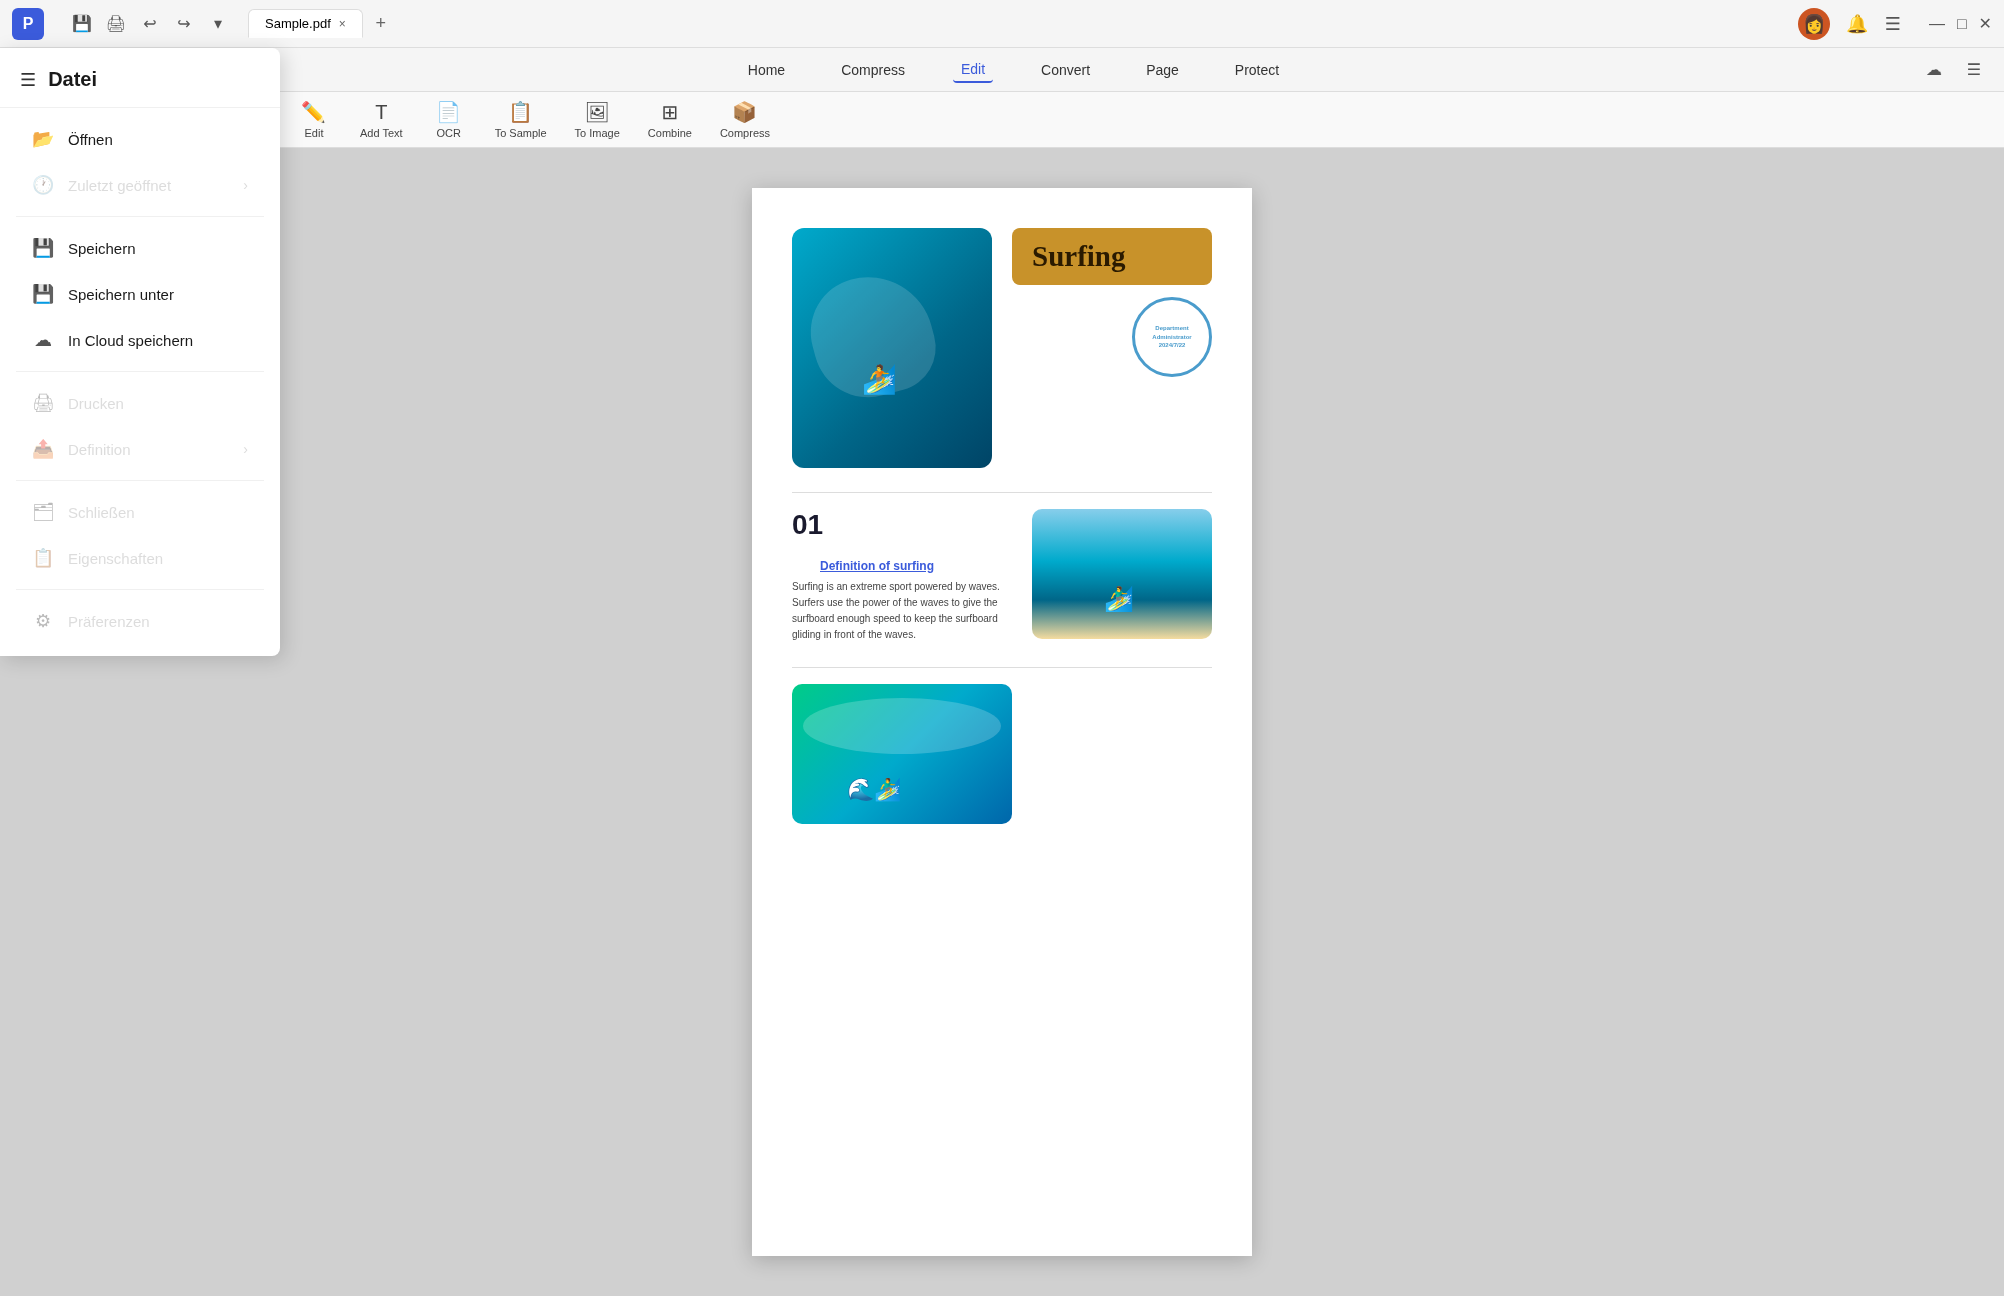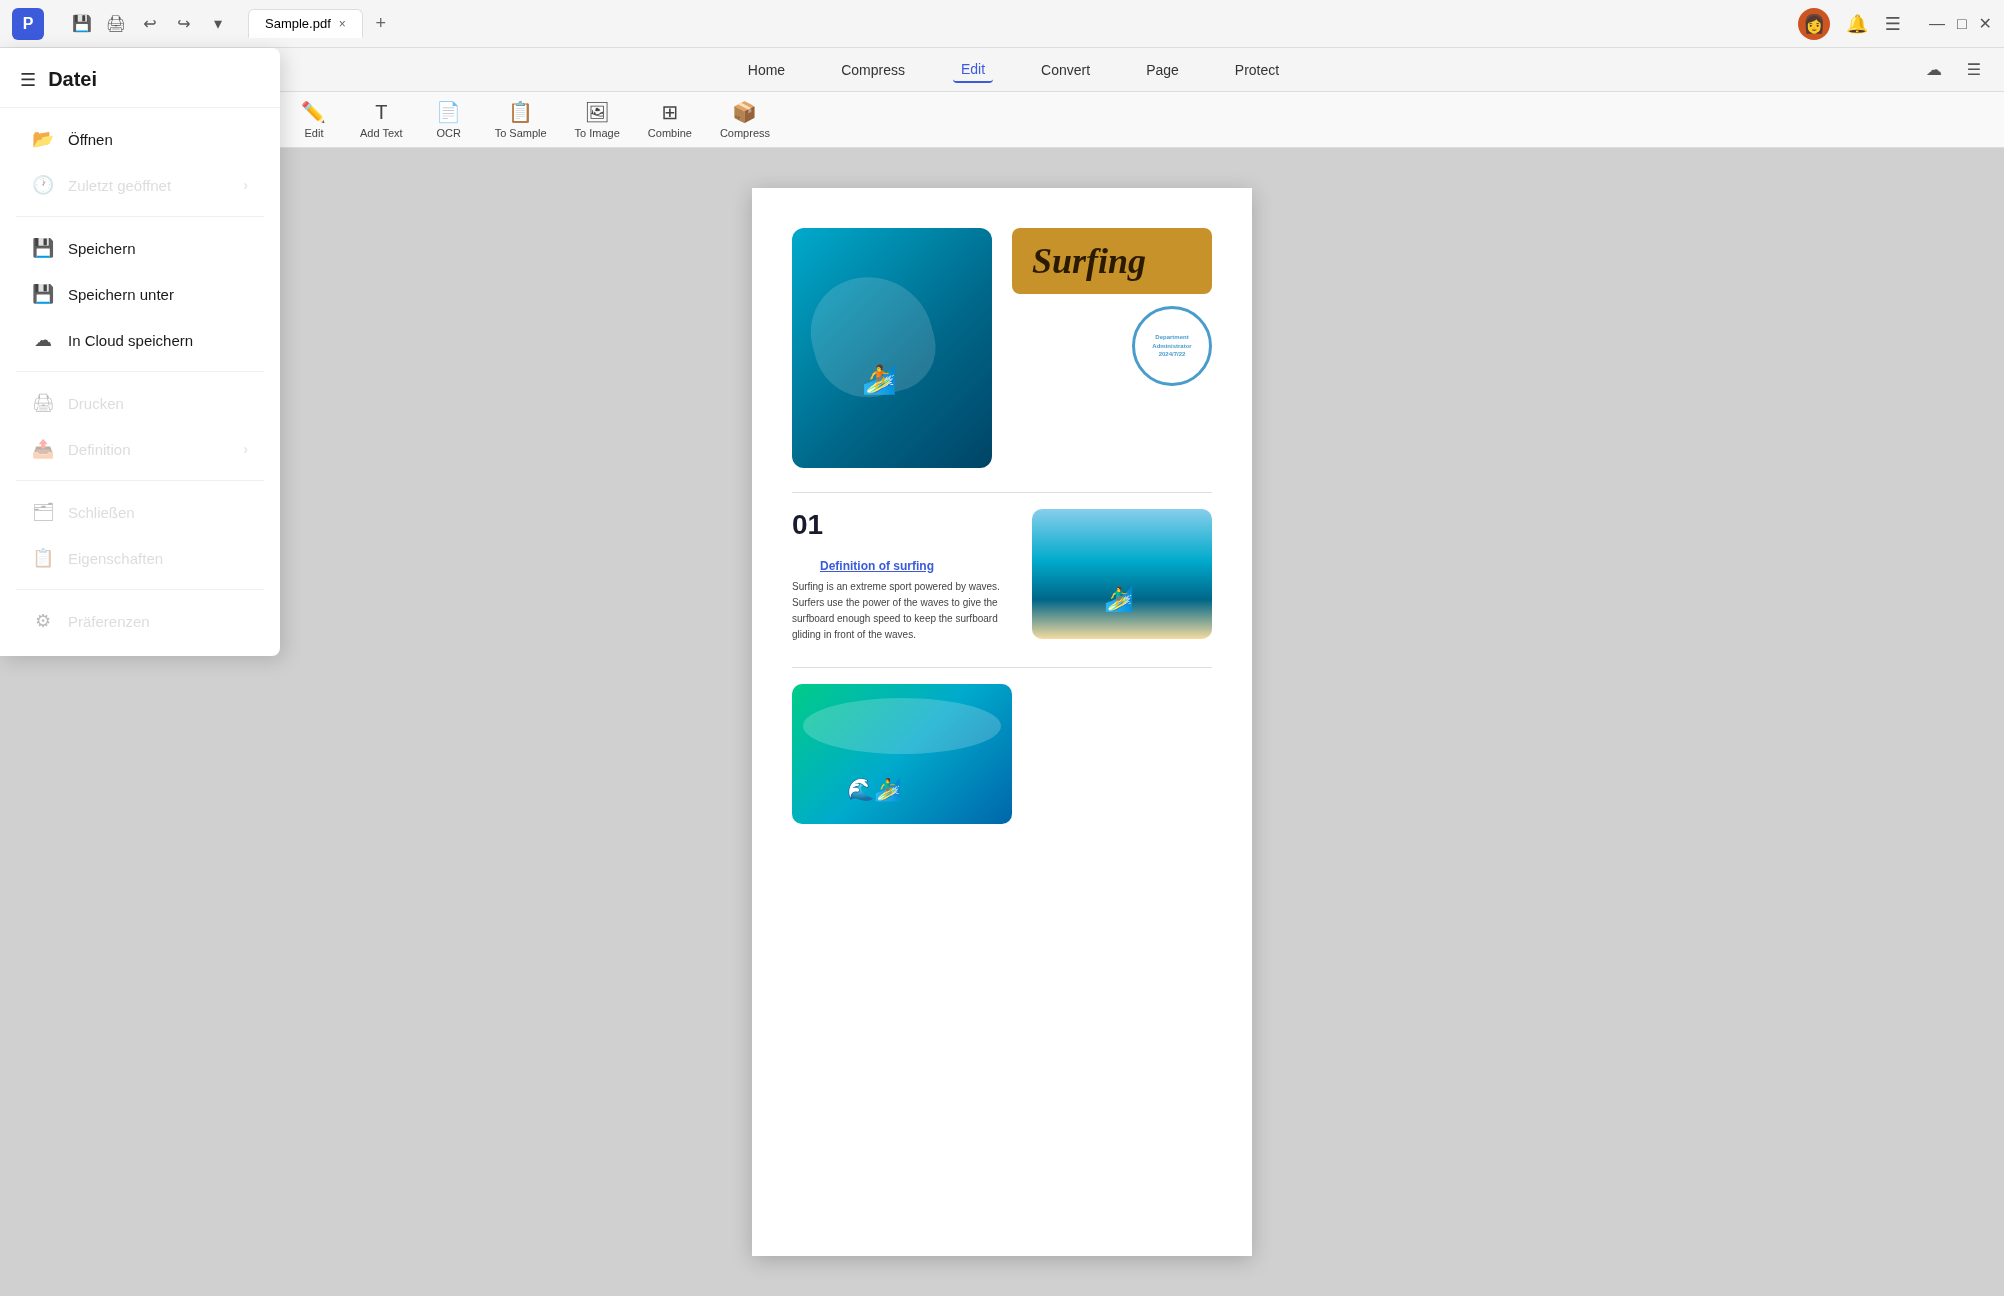--- a/index.html
+++ b/index.html
@@ -280,25 +280,24 @@
     .surfing-title-box {
       flex: 1;
     }
     .surfing-title-badge {
       background: #c8922a;
       border-radius: 8px;
       padding: 12px 20px;
       margin-bottom: 12px;
     }
     .surfing-title-text {
-      font-size: 36px;
+      font-size: 29px;
       font-weight: 900;
       font-family: Georgia, serif;
       color: #2a1a00;
-      font-style: italic;
     }
     .surfing-desc {
       font-size: 11px;
       color: #444;
       line-height: 1.6;
     }
 
     .divider-line {
       width: 100%;
       height: 1px;

